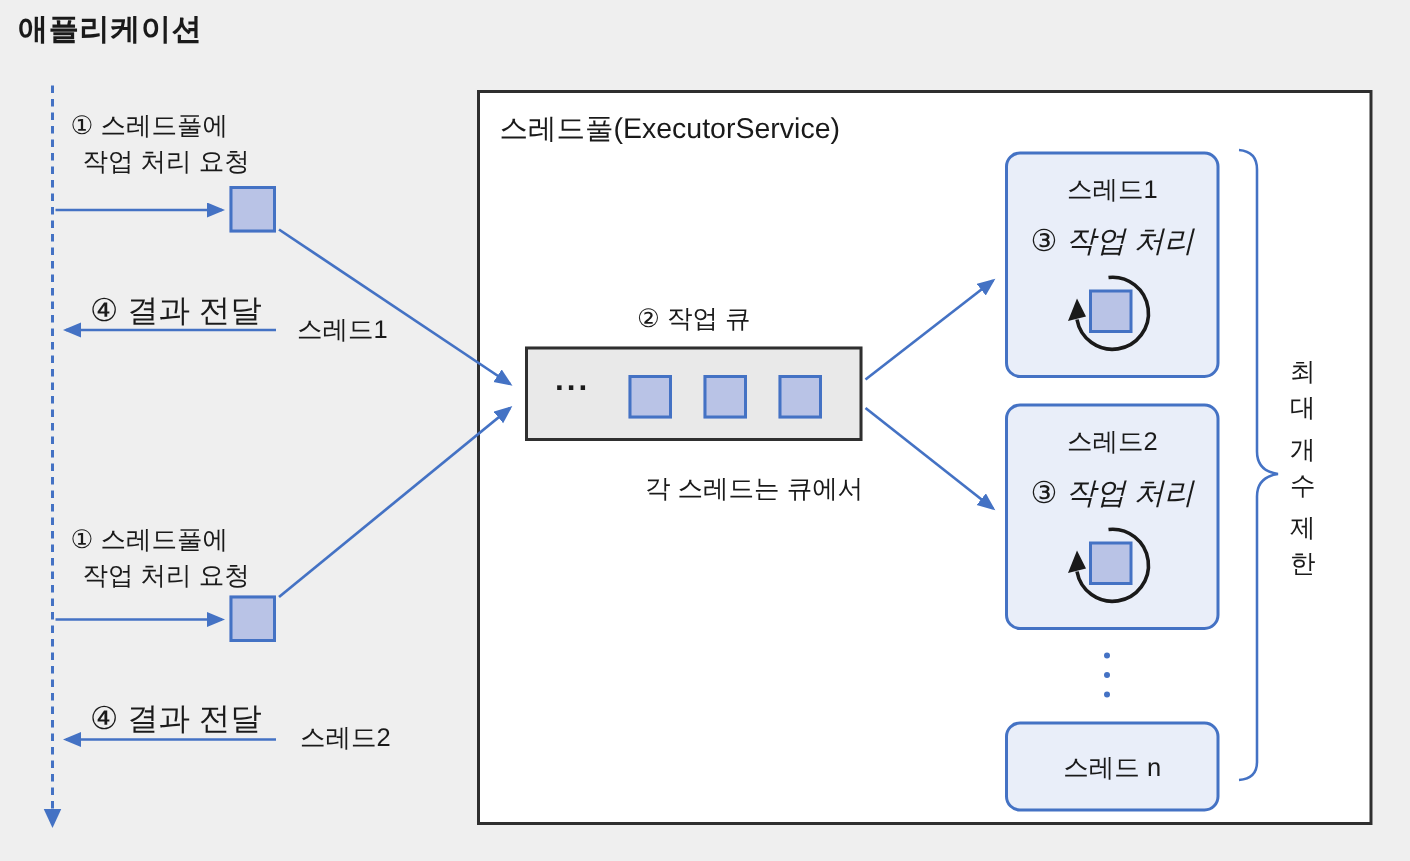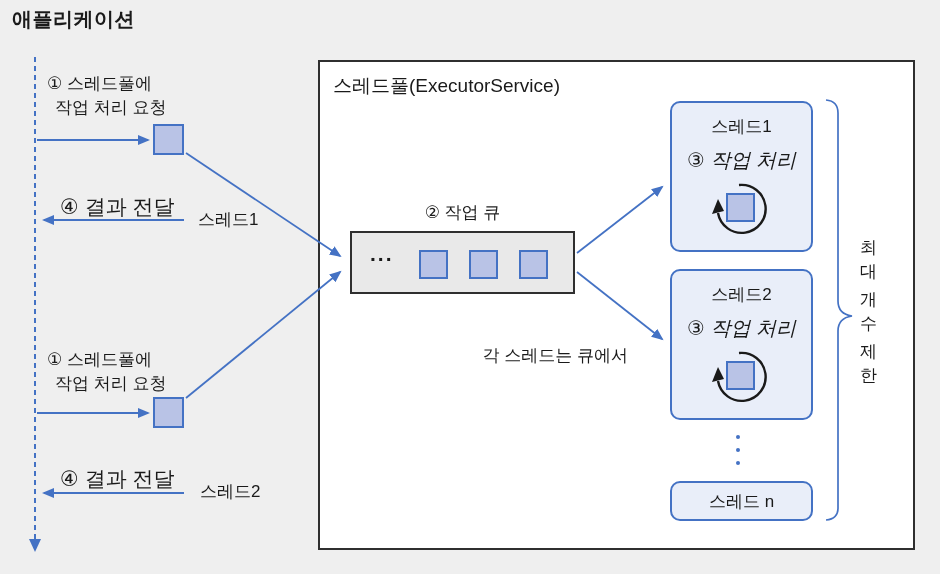--- a/index.html
+++ b/index.html
@@ -26,28 +26,28 @@
   .queue-label{left:350px;top:201px;width:225px;text-align:center;font-size:17px;}
   .queue-box{
     left:350px;top:231px;width:225px;height:63px;background:#e9e9e9;
     border:2px solid #2f2f2f;box-sizing:border-box;
   }
   .queue-ellipsis{left:18px;top:9px;font-size:21px;font-weight:bold;letter-spacing:2px;}
   .queue-square{
     width:29px;height:29px;background:#b9c3e6;border:2px solid #4472c4;
     box-sizing:border-box;top:17px;
   }
-  .queue-note{left:412px;top:311px;width:216px;text-align:right;font-size:17px;line-height:29px;margin-top:30px;}
+  .queue-note{left:430px;top:311px;width:216px;text-align:left;font-size:17px;line-height:29px;}
   .thread-box{
     width:143px;background:#e9eef9;border:2px solid #4472c4;border-radius:10px;
     box-sizing:border-box;display:flex;flex-direction:column;align-items:center;
   }
   .thread-box.t1{left:670px;top:101px;height:151px;}
   .thread-box.t2{left:670px;top:269px;height:151px;}
-  .thread-box.tn{left:670px;top:481px;height:40px;justify-content:center;}
+  .thread-box.tn{left:670px;top:481px;height:60px;justify-content:center;}
   .thread-name{font-size:17px;margin-top:12px;}
   .thread-box.tn .thread-name{margin-top:0;}
   .thread-step{font-size:20px;margin-top:9px;font-style:italic;}
   .loop-icon{margin-top:4px;}
   .dots{left:736px;top:435px;width:6px;}
   .dots span{display:block;width:4px;height:4px;border-radius:2px;background:#4472c4;margin:0 0 9px 0;}
   .limit-label{left:860px;top:236px;}
   .vword{
     width:19px;font-size:17px;line-height:24px;word-break:break-all;
     text-align:left;margin-bottom:4px;

